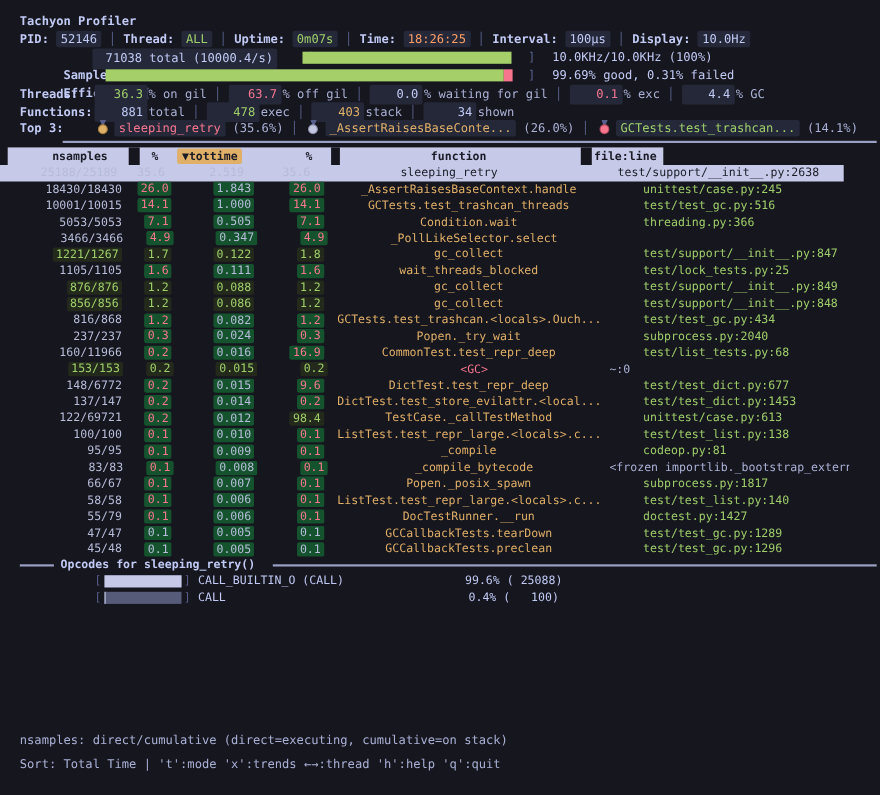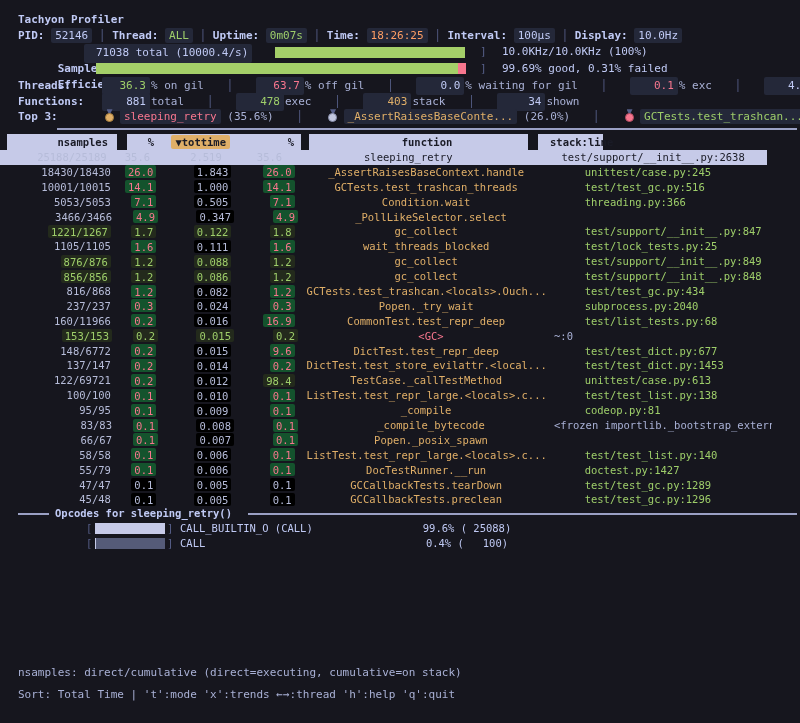--- a/index.html
+++ b/index.html
@@ -17,58 +17,58 @@
   .v-red{color:#f7768e;}
   .v-orange{color:#e0af68;}
   .v-time{color:#ff9e64;}
   .v-bright{color:#c0caf5;}
   .lbl{display:inline-block;width:68px;}
   .num{display:inline-block;width:40px;text-align:right;margin-right:1px;}
   .abs{position:absolute;top:0;padding-left:12px;}
   .bar{position:absolute;top:2.5px;height:11px;}
   .bar-green{background:#a4cf69;}
   .bar-pink{background:#f7768e;}
-  .seg{white-space:pre;padding-left:16px;}
+  .seg{white-space:pre;}
   
   .medal{display:inline-block;position:relative;width:11px;height:13px;vertical-align:-2px;margin:0 5px 0 2px;}
   .medal::before{content:"";position:absolute;top:0;left:2.5px;width:6px;height:6px;background:#565f89;
     clip-path:polygon(0 0,100% 0,50% 100%);}
   .medal::after{content:"";position:absolute;bottom:0;left:0.5px;width:9px;height:9px;border-radius:50%;}
   .m-gold::after{background:#e0af68;border:1px solid #a8803f;box-sizing:border-box;}
   .m-silver::after{background:#c3c8e0;border:1px solid #8a90ad;box-sizing:border-box;}
   .m-bronze::after{background:#f7768e;border:1px solid #b44d62;box-sizing:border-box;}
   .rule{position:absolute;height:2px;background:#9aa0c4;}
   
   .table{position:absolute;left:0;top:134px;width:100%;font-size:10.5px;}
   .thead{position:relative;height:16px;line-height:16px;}
   .thead-band{position:absolute;left:7px;top:0;width:596px;height:16px;background:#c6cae8;}
   .notch{position:absolute;top:0;height:16px;background:#16161e;}
   .thead .cell,.trow .cell{position:relative;}
   .trow{position:relative;height:14.9px;line-height:14.9px;display:flex;padding-left:18px;}
-  .thead-cells{position:relative;display:flex;padding-left:14px;height:16px;}
+  .thead-cells{position:relative;display:flex;padding-left:4px;height:16px;}
   .cell{display:inline-block;white-space:pre;overflow:hidden;}
   .c-ns{width:94px;text-align:right;}
   .c-p1{width:46px;text-align:right;}
   .c-tt{width:76px;text-align:right;}
   .c-p2{width:64px;text-align:right;}
   .c-fn{width:242px;margin-left:12px;text-align:center;}
   .c-file{width:218px;margin-left:2px;text-align:left;}
   .thead .cell{color:#1a1b26;font-weight:bold;}
   .tt-hdr{background:#e0af68;border-radius:2px;padding:1px 4px;color:#1a1b26;}
   .trow.selected{background:#c6cae8;width:749px;padding-left:18px;}
   .trow.selected .cell, .trow.selected .cp{color:#1a1b26 !important;}
   .row-arrow{position:absolute;left:1px;top:3px;width:16px;height:9px;}
   .row-arrow::before{content:"";position:absolute;left:0;top:1px;width:7px;height:7px;background:#c6cae8;
      clip-path:polygon(100% 0,100% 100%,0 50%);}
   .row-arrow::after{content:"";position:absolute;left:6px;top:3px;width:11px;height:3px;background:#c6cae8;}
   .cp{border-radius:2px;padding:0.5px 3px;}
   .tone-n{color:#b6bcd9;}
   .tone-r{color:#f7768e;background:#14532d;}
   .tone-g{color:#9ece6a;background:#232a1c;}
-  .tone-np{color:#b6bcd9;background:#000000;}
+  .tone-np{color:#b6bcd9;background:#14532d;}
   .f-o{color:#e0af68;}
   .f-r{color:#f7768e;}
   .f-g{color:#9ece6a;margin-left:39px;}
   .f-x{color:#a9b1d6;}
   
   .opcodes{position:absolute;left:0;top:506px;width:100%;font-size:10.5px;}
   .op-title{position:relative;height:15px;line-height:15px;}
   .op-title .dash-l{position:absolute;left:18px;top:7px;width:31px;height:2px;background:#9aa0c4;}
   .op-title .txt{position:absolute;left:55px;top:0;color:#c0caf5;font-weight:bold;white-space:pre;}
   .op-title .dash-r{position:absolute;left:248px;right:3px;top:7px;height:2px;background:#9aa0c4;}
@@ -122,21 +122,21 @@
       <div class="thead-band"></div>
       <div class="notch" style="left:117px;width:10px"></div>
       <div class="notch" style="left:301px;width:8px"></div>
       <div class="notch" style="left:528px;width:10px"></div>
       <div class="thead-cells">
         <span class="cell c-ns">nsamples</span>
         <span class="cell c-p1">%</span>
         <span class="cell c-tt"><span class="tt-hdr">▼tottime</span></span>
         <span class="cell c-p2">%</span>
         <span class="cell c-fn">function</span>
-        <span class="cell c-file">stack:line</span>
+        <span class="cell c-file">file:line</span>
       </div>
     </div>
     <div id="table-body">
         <div class="trow selected">
           <span class="row-arrow"></span>
           <span class="cell c-ns"><span class="tone-n">25188/25189</span></span>
           <span class="cell c-p1"><span class="tone-n">35.6</span></span>
           <span class="cell c-tt"><span class="tone-n">2.519</span></span>
           <span class="cell c-p2"><span class="tone-n">35.6</span></span>
           <span class="cell c-fn f-o">sleeping_retry</span>
@@ -284,20 +284,21 @@
           <span class="cell c-p2"><span class="cp tone-r">0.1</span></span>
           <span class="cell c-fn f-o">_compile_bytecode</span>
           <span class="cell c-file f-x">&lt;frozen importlib._bootstrap_externa</span>
         </div>
         <div class="trow">
           <span class="cell c-ns"><span class="tone-n">66/67</span></span>
           <span class="cell c-p1"><span class="cp tone-r">0.1</span></span>
           <span class="cell c-tt"><span class="cp tone-np">0.007</span></span>
           <span class="cell c-p2"><span class="cp tone-r">0.1</span></span>
           <span class="cell c-fn f-o">Popen._posix_spawn</span>
+          <span class="cell c-file f-g">subprocess.py:1817</span>
         </div>
         <div class="trow">
           <span class="cell c-ns"><span class="tone-n">58/58</span></span>
           <span class="cell c-p1"><span class="cp tone-r">0.1</span></span>
           <span class="cell c-tt"><span class="cp tone-np">0.006</span></span>
           <span class="cell c-p2"><span class="cp tone-r">0.1</span></span>
           <span class="cell c-fn f-o">ListTest.test_repr_large.&lt;locals&gt;.c...</span>
           <span class="cell c-file f-g">test/test_list.py:140</span>
         </div>
         <div class="trow">

